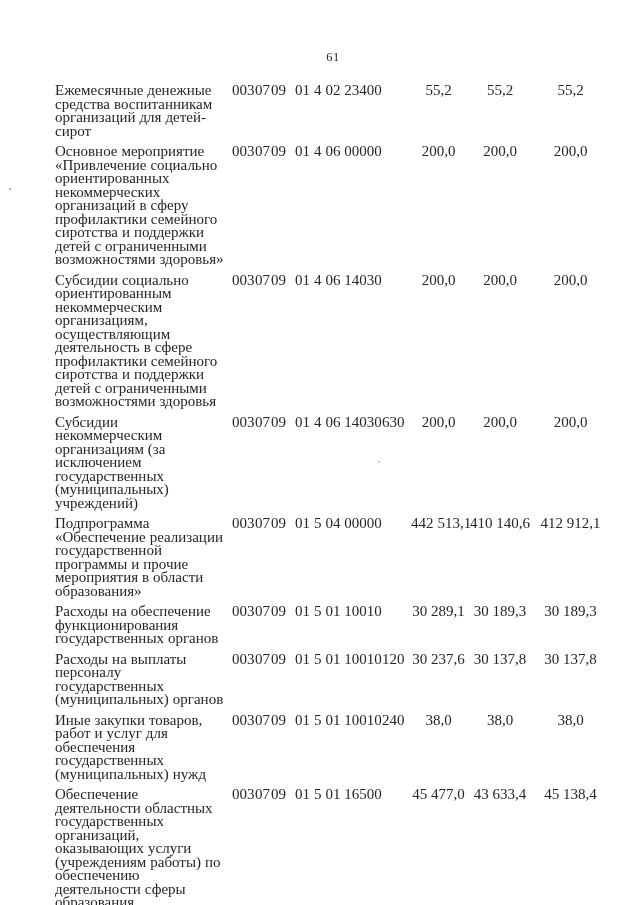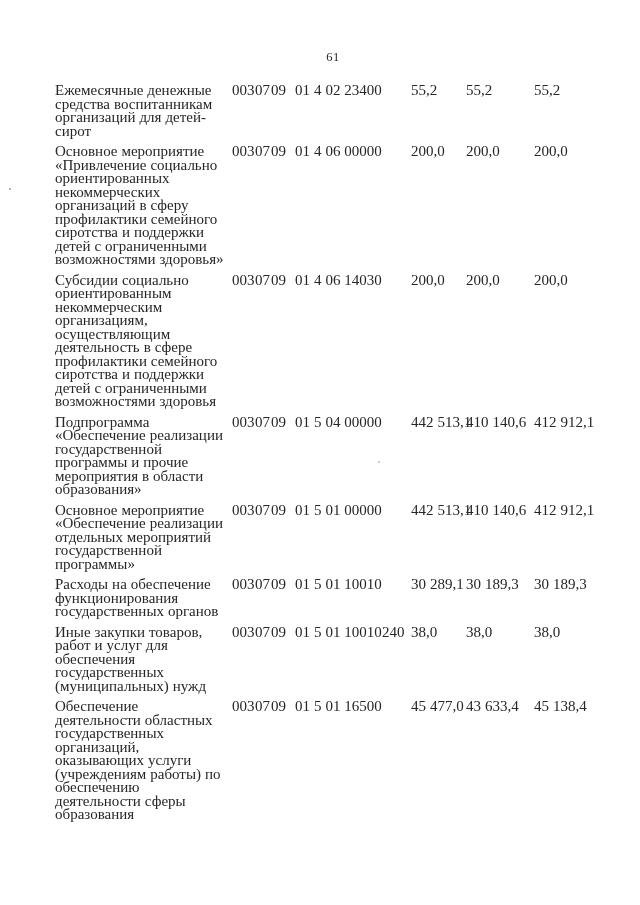--- a/index.html
+++ b/index.html
@@ -42,21 +42,21 @@
   col.w-s3   { width: 73px; }
   td {
     vertical-align: top;
     padding: 0 0 7px 0;
     text-align: left;
     white-space: normal;
     word-spacing: 0.2px;
   }
   td.c-name { padding-right: 5px; }
   td.c-code { white-space: nowrap; margin-top: 41px; }
-  td.c-amount { text-align: left; white-space: nowrap; }
+  td.c-amount { text-align: center; white-space: nowrap; }
   .speck {
     position: absolute;
     background: #9a9a9a;
     border-radius: 50%;
     width: 2px;
     height: 2px;
   }
   .speck.s1 { left: 9px;  top: 188px; }
   .speck.s2 { left: 378px; top: 461px; opacity: 0.7; }
 </style>
@@ -113,57 +113,68 @@
       <td class="c-code">003</td>
       <td class="c-code">07</td>
       <td class="c-code">09</td>
       <td class="c-code">01 4 06 14030</td>
       <td class="c-code"></td>
       <td class="c-amount">200,0</td>
       <td class="c-amount">200,0</td>
       <td class="c-amount">200,0</td>
     </tr>
 
+    <tr>
+      <td class="c-name">Субсидии некоммерческим организациям (за исключением государственных (муниципальных) учреждений)</td>
+      <td class="c-code">003</td>
+      <td class="c-code">07</td>
+      <td class="c-code">09</td>
+      <td class="c-code">01 4 06 14030</td>
+      <td class="c-code">630</td>
+      <td class="c-amount">200,0</td>
+      <td class="c-amount">200,0</td>
+      <td class="c-amount">200,0</td>
+    </tr>
 
     <tr>
       <td class="c-name">Подпрограмма «Обеспечение реализации государственной программы и прочие мероприятия в области образования»</td>
       <td class="c-code">003</td>
       <td class="c-code">07</td>
       <td class="c-code">09</td>
       <td class="c-code">01 5 04 00000</td>
       <td class="c-code"></td>
       <td class="c-amount">442 513,1</td>
       <td class="c-amount">410 140,6</td>
       <td class="c-amount">412 912,1</td>
     </tr>
 
-    <tr>
-      <td class="c-name">Основное мероприятие «Обеспечение реализации отдельных мероприятий государственной программы»</td>
-      <td class="c-code">003</td>
-      <td class="c-code">07</td>
-      <td class="c-code">09</td>
-      <td class="c-code">01 5 01 00000</td>
-      <td class="c-code"></td>
-      <td class="c-amount">442 513,1</td>
-      <td class="c-amount">410 140,6</td>
-      <td class="c-amount">412 912,1</td>
-    </tr>
 
     <tr>
       <td class="c-name">Расходы на обеспечение функционирования государственных органов</td>
       <td class="c-code">003</td>
       <td class="c-code">07</td>
       <td class="c-code">09</td>
       <td class="c-code">01 5 01 10010</td>
       <td class="c-code"></td>
       <td class="c-amount">30 289,1</td>
       <td class="c-amount">30 189,3</td>
       <td class="c-amount">30 189,3</td>
     </tr>
 
+    <tr>
+      <td class="c-name">Расходы на выплаты персоналу государственных (муниципальных) органов</td>
+      <td class="c-code">003</td>
+      <td class="c-code">07</td>
+      <td class="c-code">09</td>
+      <td class="c-code">01 5 01 10010</td>
+      <td class="c-code">120</td>
+      <td class="c-amount">30 237,6</td>
+      <td class="c-amount">30 137,8</td>
+      <td class="c-amount">30 137,8</td>
+    </tr>
 
     <tr>
       <td class="c-name">Иные закупки товаров, работ и услуг для обеспечения государственных (муниципальных) нужд</td>
       <td class="c-code">003</td>
       <td class="c-code">07</td>
       <td class="c-code">09</td>
       <td class="c-code">01 5 01 10010</td>
       <td class="c-code">240</td>
       <td class="c-amount">38,0</td>
       <td class="c-amount">38,0</td>

